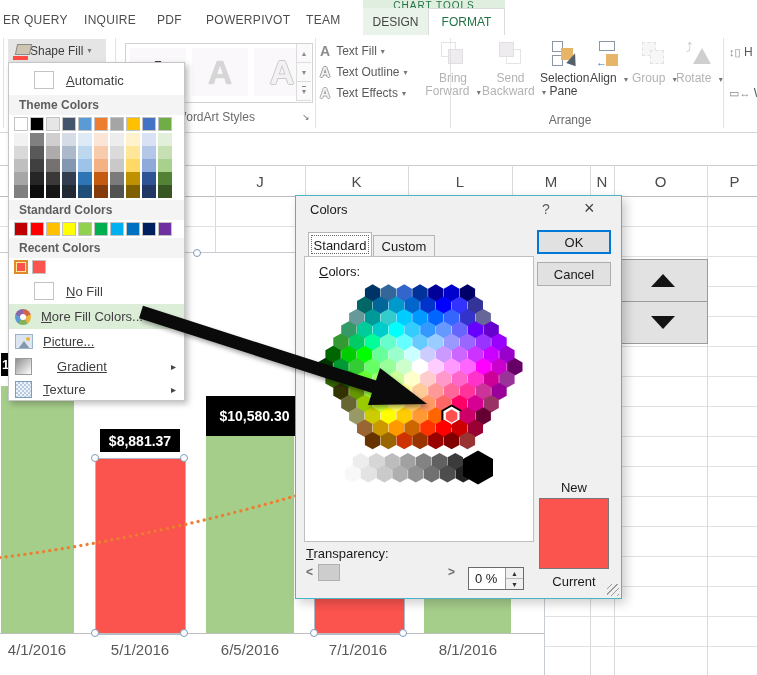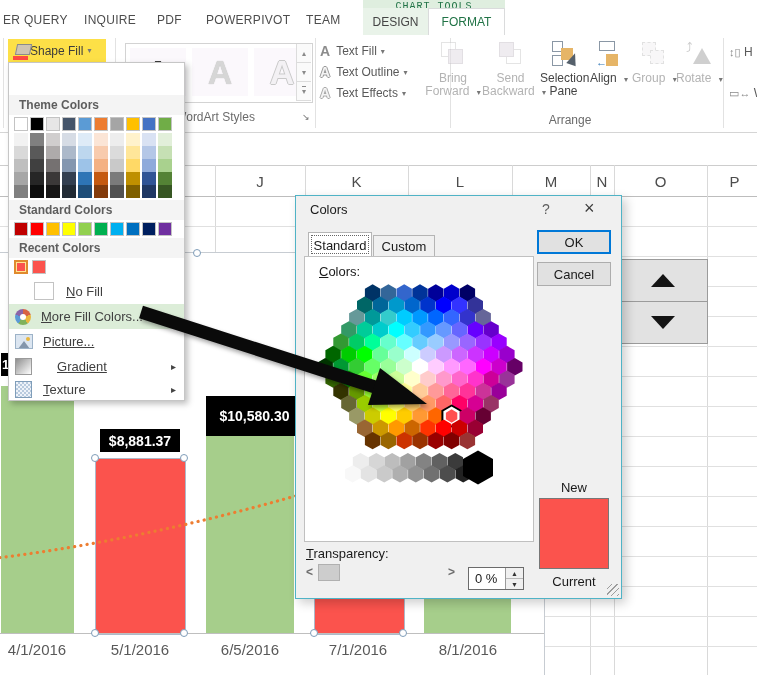--- a/index.html
+++ b/index.html
@@ -32,28 +32,28 @@
   .tri-up{width:0;height:0;border-left:12px solid transparent;border-right:12px solid transparent;
           border-bottom:13px solid #141414;}
   .tri-down{width:0;height:0;border-left:12px solid transparent;border-right:12px solid transparent;
             border-top:13px solid #141414;}
   
   #ribbon{position:absolute;left:0;top:0;width:757px;height:132px;background:#fff;
           border-bottom:1px solid #d5d5d5;}
   .tab-label{position:absolute;top:13px;font-size:12px;color:#4d4d4d;letter-spacing:.3px;white-space:nowrap;}
   #ctx-strip{position:absolute;left:363px;top:0;width:142px;height:8px;background:#dfeedf;
              overflow:hidden;text-align:center;}
-  #ctx-strip span{font-size:10px;color:#217346;letter-spacing:1px;position:relative;top:-5px;font-family:Liberation Mono, monospace;}
+  #ctx-strip span{font-size:10px;color:#217346;letter-spacing:1px;position:relative;top:-5px;}
   #tab-design{position:absolute;left:363px;top:8px;width:65px;height:27px;background:#e9f3e9;
               display:flex;align-items:center;justify-content:center;font-size:12px;color:#444;}
   #tab-format{position:absolute;left:428px;top:8px;width:77px;height:27px;background:#fff;
               border:1px solid #dadbdc;border-bottom:none;box-sizing:border-box;display:flex;
               align-items:center;justify-content:center;font-size:12px;color:#217346;}
   .vdiv{position:absolute;top:38px;width:1px;height:90px;background:#e2e2e2;}
-  #shape-fill-btn{position:absolute;left:8px;top:39px;width:98px;height:23px;background:#fde047;
+  #shape-fill-btn{position:absolute;left:8px;top:39px;width:98px;height:23px;background:#e5e5e5;
                   display:flex;align-items:center;font-size:12px;color:#3c3c3c;cursor:default;}
   .sf-bucket{width:13px;height:9px;background:#cfc4b2;border:1px solid #8b8b8b;transform:skewX(-12deg);
              margin:0 2px 1px 4px;}
   .sf-red{position:absolute;left:5px;top:16px;width:15px;height:4px;background:#ff4b42;}
   .caret{font-size:8px;color:#777;margin-left:4px;}
   #wordart-box{position:absolute;left:125px;top:43px;width:186px;height:58px;border:1px solid #d3d3d3;
                background:#fff;}
   .wa-tile{position:absolute;top:4px;width:56px;height:48px;background:#fbf8fc;display:flex;
            align-items:center;justify-content:center;font-size:34px;font-weight:bold;}
   .wa-scroll{position:absolute;left:170px;width:15px;height:19px;border-left:1px solid #dcdcdc;
@@ -299,20 +299,24 @@
       <span style="font-size:11px;color:#8a8a8a;">↕▯</span>
       <span>H</span>
     </div>
     <div class="abs" style="left:729px;top:86px;font-size:12px;color:#5a5a5a;white-space:nowrap;">
       <span style="font-size:11px;color:#8a8a8a;">▭↔</span>
       <span>W</span>
     </div>
   </div>
 
   <div id="fill-menu">
+    <div class="menu-row" style="top:4px;height:26px;">
+      <span class="swatch-sm" style="width:20px;height:18px;margin-left:25px;background:#fff;"></span>
+      <span style="margin-left:12px;"><u>A</u><span id="auto-rest">utomatic</span></span>
+    </div>
     <div class="menu-hdr" style="top:32px;height:20px;">Theme Colors</div>
     <div id="theme-grid" class="abs" style="left: 5px; top: 54px; width: 165px; display: flex; gap: 2px;">
         <div class="theme-col">
           <div class="swatch-sm" style="background: rgb(255, 255, 255); margin-bottom: 2px;"></div>
           <div style="width: 14px; height: 13px; background: rgb(242, 242, 242);"></div>
           <div style="width: 14px; height: 13px; background: rgb(217, 217, 217);"></div>
           <div style="width: 14px; height: 13px; background: rgb(191, 191, 191);"></div>
           <div style="width: 14px; height: 13px; background: rgb(166, 166, 166);"></div>
           <div style="width: 14px; height: 13px; background: rgb(128, 128, 128);"></div>
         </div>

